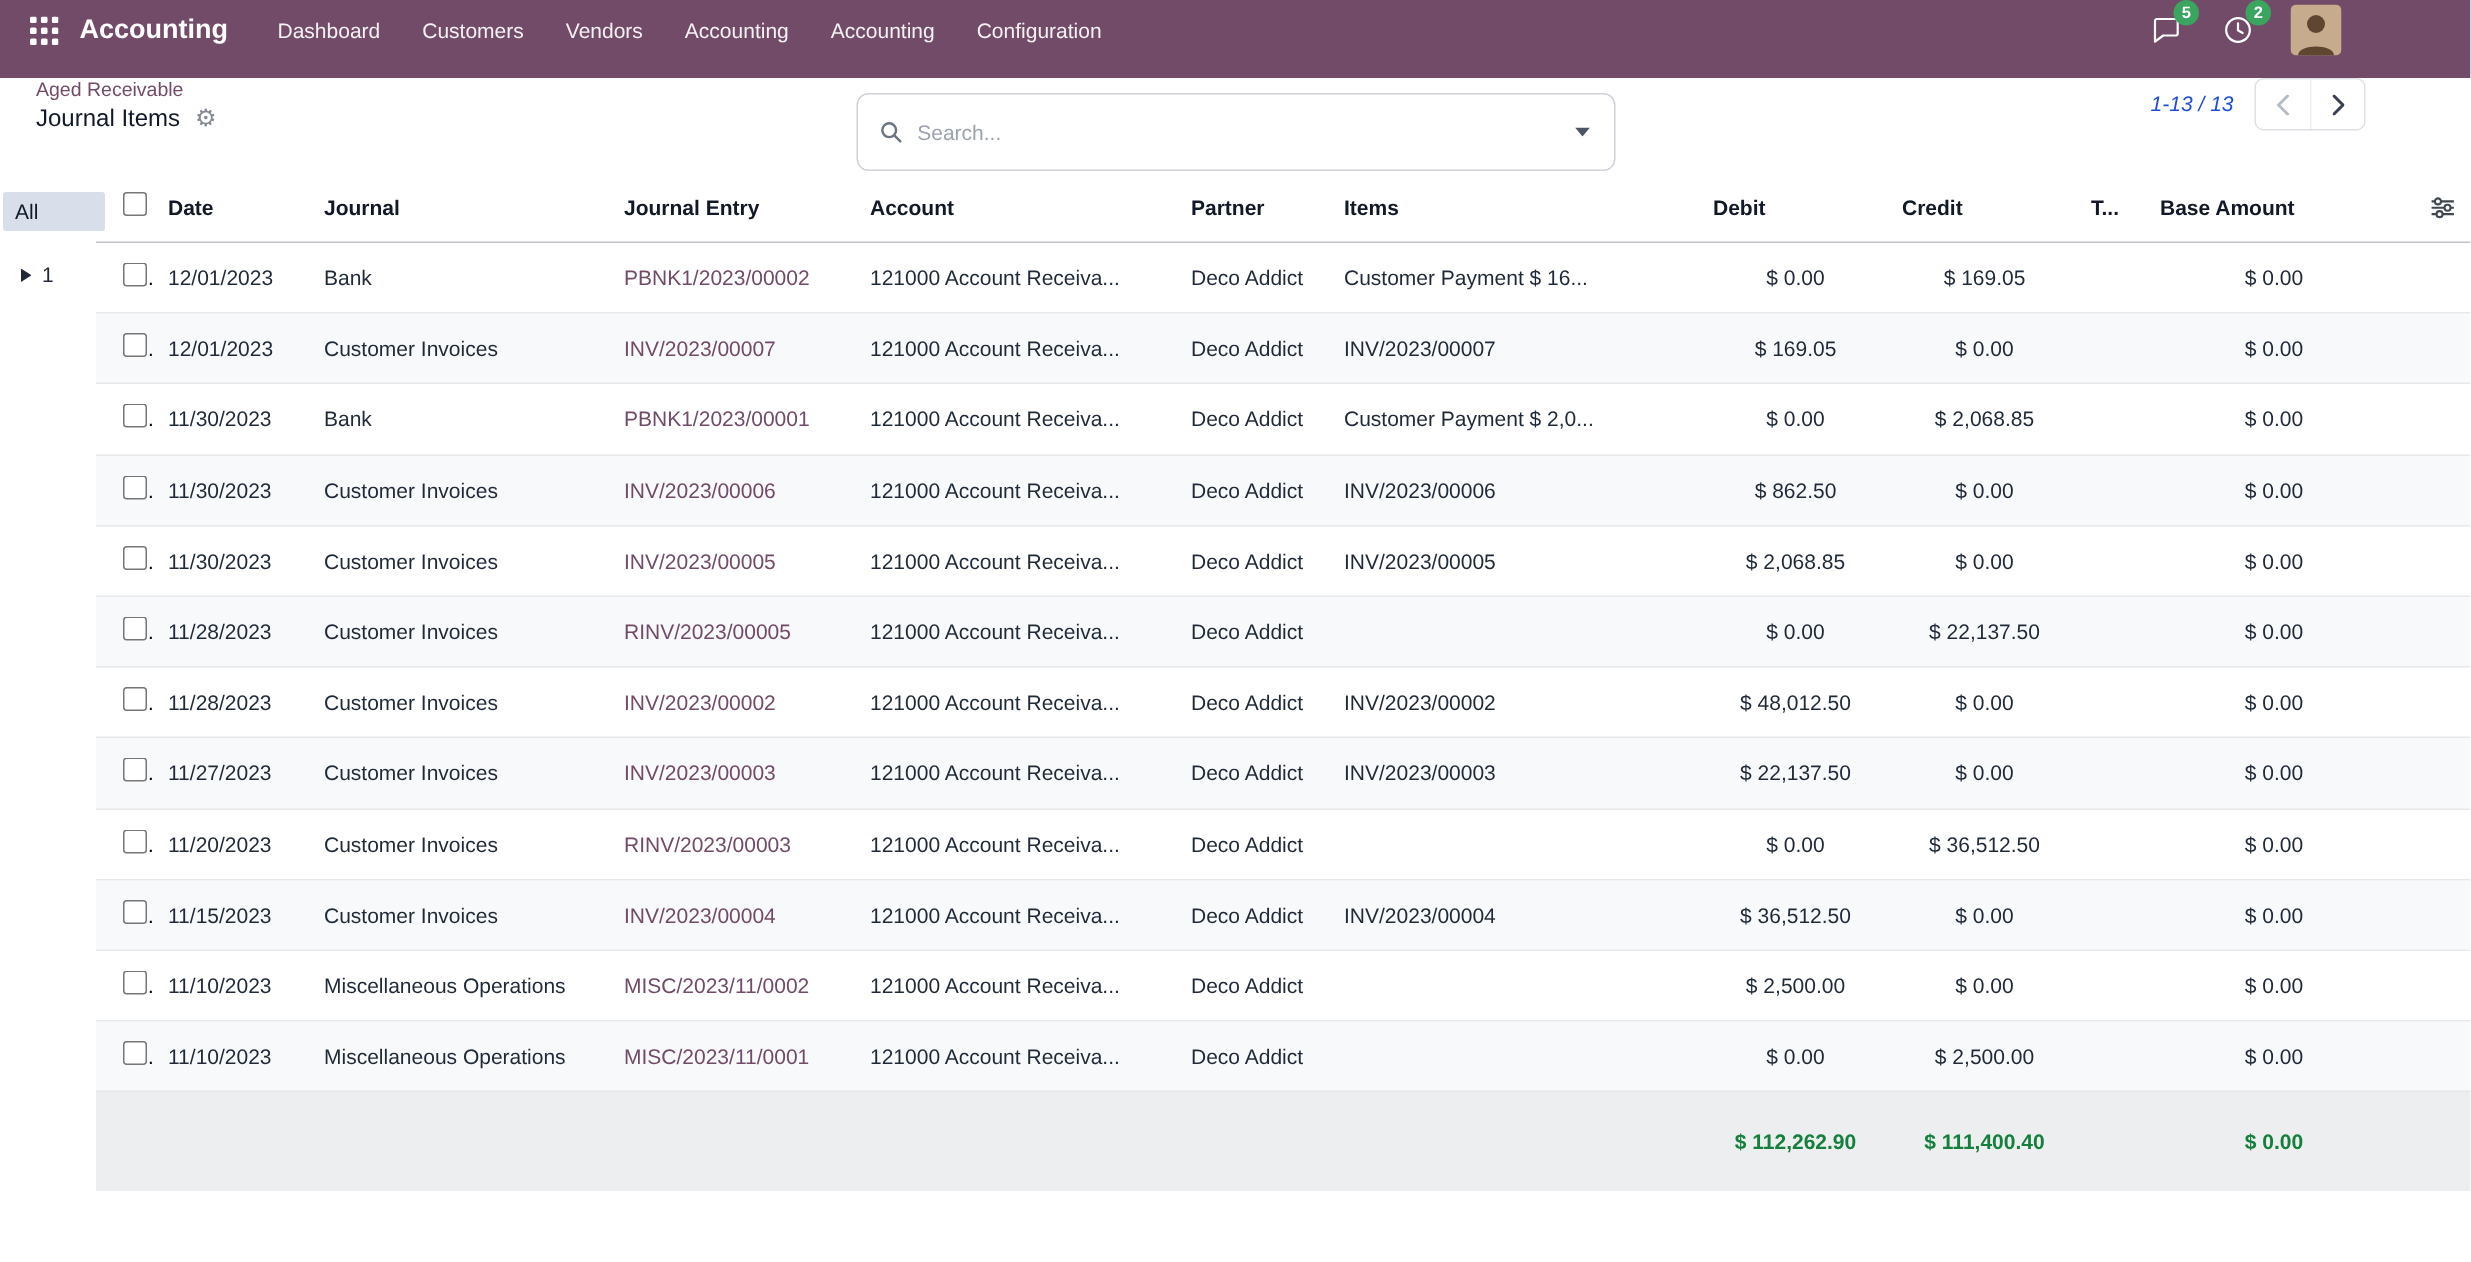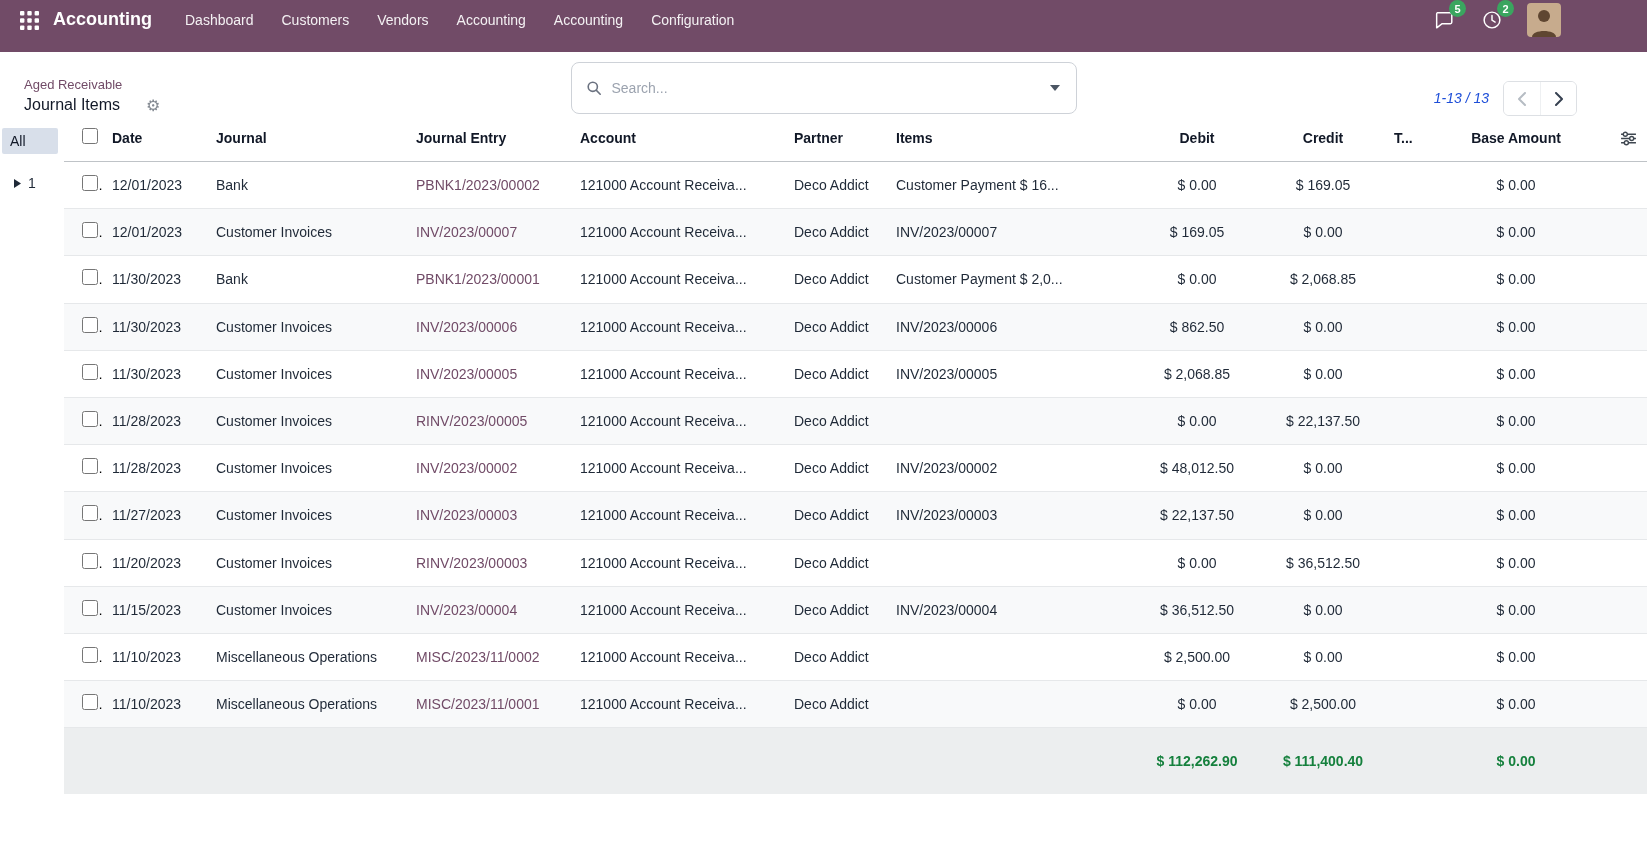--- a/index.html
+++ b/index.html
@@ -23,25 +23,25 @@
              font:14px "Liberation Sans",sans-serif;padding:8px 13px;border-radius:4px;cursor:pointer;white-space:nowrap;}
   .topbar-spacer{flex:1;}
   .top-icon{position:relative;background:none;border:none;padding:6px;cursor:pointer;
             display:flex;align-items:center;margin-left:14px;}
   .badge{position:absolute;top:-3px;right:-5px;background:var(--badge);color:#fff;
          font-size:11px;font-weight:700;min-width:17px;height:17px;border-radius:9px;
          display:flex;align-items:center;justify-content:center;padding:0 4px;}
   .avatar-btn{background:none;border:none;padding:0;margin:0 86px 0 18px;cursor:pointer;display:flex;}
 
   
-  .controlbar{position:relative;height:64px;display:flex;align-items:flex-end;padding:0 0 0 24px;}
+  .controlbar{position:relative;height:64px;display:flex;align-items:flex-start;padding:0 0 0 24px;}
   .breadcrumb-block{display:flex;flex-direction:column;gap:3px;}
   .breadcrumb-link{color:var(--link);font-size:13px;text-decoration:none;cursor:pointer;
                    background:none;border:none;padding:0;text-align:left;font-family:"Liberation Sans",sans-serif;}
-  .title-line{display:flex;align-items:center;gap:26px;}
+  .title-line{display:flex;align-items:center;gap:10px;}
   .page-title{font-size:16px;color:#111827;}
   .gear{color:#858b93;font-size:16px;cursor:pointer;background:none;border:none;padding:0;line-height:1;}
   .search-wrap{position:absolute;left:50%;transform:translateX(-50%);top:10px;width:506px;height:52px;
                border:1px solid #ced2d8;border-radius:8px;background:#fff;display:flex;
                align-items:center;padding:0 4px 0 14px;}
   .search-icon-wrap{display:flex;margin-right:8px;}
   .search-input{flex:1;border:none;outline:none;font:14px "Liberation Sans",sans-serif;color:#374151;min-width:0;background:transparent;}
   .search-input::placeholder{color:#9ca3af;}
   .search-caret{border:none;background:none;padding:6px 12px;cursor:pointer;display:flex;align-items:center;}
   .pager{margin-left:auto;display:flex;align-items:center;gap:14px;margin-right:70px;}
@@ -49,30 +49,30 @@
   .pager-btns{display:flex;border:1px solid #dde0e4;border-radius:6px;overflow:hidden;background:#fff;}
   .pager-btn{width:36px;height:33px;background:#fff;border:none;cursor:pointer;
              display:flex;align-items:center;justify-content:center;}
   .pager-btn.prev{color:#b6bcc3;}
   .pager-btn.next{color:#374151;border-left:1px solid #eef0f2;}
 
   
   .main{display:flex;align-items:flex-start;}
   .leftrail{width:64px;flex-shrink:0;padding:12px 4px 0 2px;}
   .filter-all{background:var(--selected-filter-bg);color:#111827;padding:5px 10px 5px 8px;
-              border-radius:2px;font-size:14px;cursor:pointer;border:none;display:block;width:56px;text-align:left;
+              border-radius:2px;font-size:14px;cursor:pointer;border:none;display:block;width:68px;text-align:left;
               font-family:"Liberation Sans",sans-serif;}
   .group-toggle{margin-top:20px;display:flex;align-items:center;gap:7px;padding-left:12px;
                 cursor:pointer;background:none;border:none;font:14px "Liberation Sans",sans-serif;color:#1f2937;}
 
   .table-wrap{flex:1;}
   table{width:100%;border-collapse:collapse;table-layout:fixed;}
   thead th{font-weight:700;text-align:left;padding:12px 8px;border-bottom:1px solid #bfc3c7;
            font-size:14px;color:#111827;white-space:nowrap;overflow:hidden;cursor:pointer;}
-  thead th.num{text-align:center;}
+  thead th.num{text-align:left;}
   tbody td{padding:13px 8px;border-bottom:1px solid #e6e8ea;white-space:nowrap;overflow:hidden;
            text-overflow:ellipsis;font-size:14px;color:#1f2937;}
   tbody tr{cursor:pointer;}
   tbody tr:nth-child(even){background:#f8f9fa;}
   .num{text-align:center;}
   a.entry-link{color:var(--link);text-decoration:none;}
   tfoot td{background:#eceeef;border-top:1px solid #c9ccd0;padding:24px 8px;font-weight:700;color:#15803d;}
   input[type=checkbox]{width:16px;height:16px;margin:0;cursor:pointer;accent-color:var(--brand);}
   .col-cb{text-align:left;padding-left:18px !important;}
   .opt-cols-btn{background:none;border:none;cursor:pointer;padding:2px;display:flex;align-items:center;float:right;}

